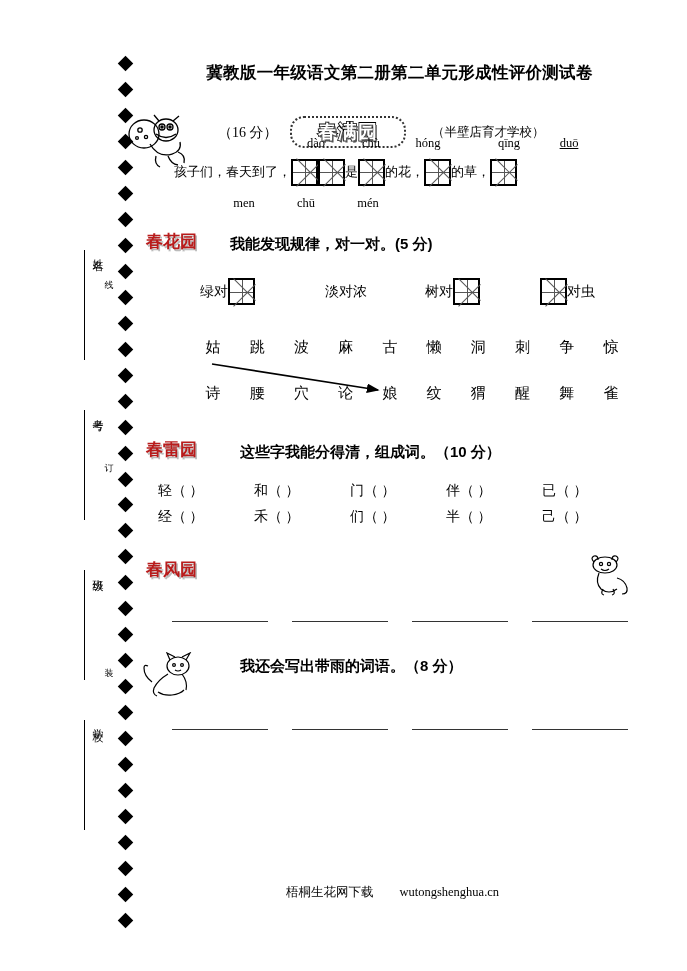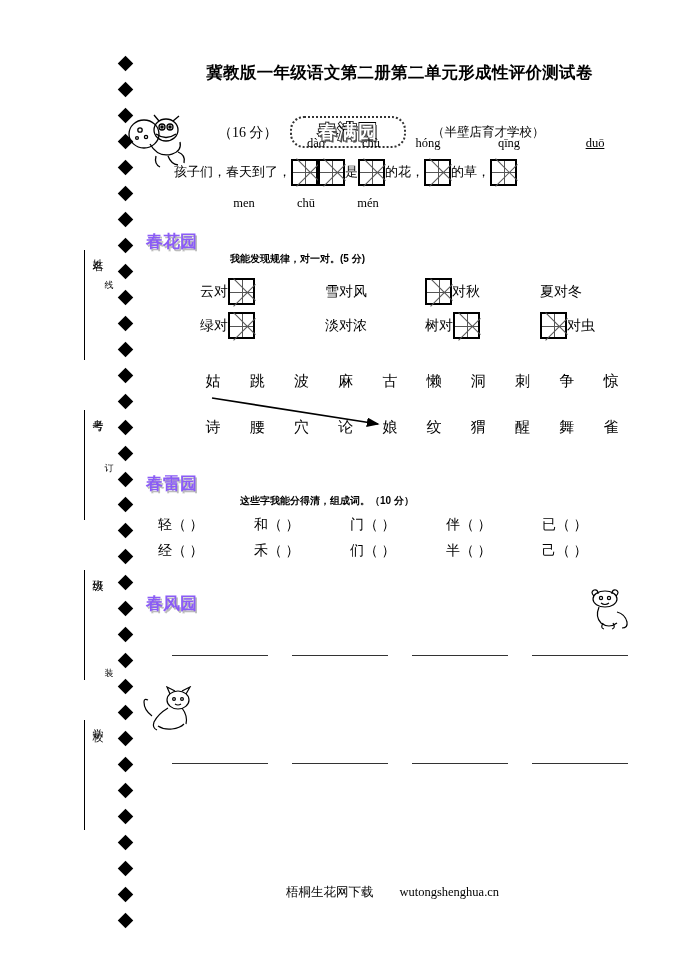--- a/index.html
+++ b/index.html
@@ -213,33 +213,32 @@
     margin-top: 4px;
   }
   .sec-badge {
     position: absolute;
     left: 6px;
     top: 0;
     font-family: Liberation Mono, monospace;
     font-weight: bold;
     font-size: 17px;
     letter-spacing: 0px;
-    color: #8b5cf6;
+    color: #b91c1c;
     text-shadow: 1.5px 1.5px 0 #bbb;
     white-space: nowrap;
   }
   .sec-prompt {
     position: absolute;
     left: 90px;
     top: 5px;
     font-family: "Liberation Sans", "DejaVu Sans", sans-serif;
     font-weight: bold;
-    font-size: 10px;
-    white-space: nowrap;
-    margin-top: 17px;
+    font-size: 15px;
+    white-space: nowrap;
   }
   .sec-prompt.indent2 { left: 100px; }
 
   
   .pairs { position: relative; margin-top: 16px; }
   .pair-row {
     position: relative;
     height: 34px;
     font-size: 14px;
   }
@@ -405,43 +404,37 @@
       </div>
       <div class="school">（半壁店育才学校）</div>
     </div>
 
     <div class="sent-block" id="introBlock">
         <div class="pinyin-row">
           <span class="pinyin" style="left: 176px;">dào</span>
           <span class="pinyin" style="left: 231px;">chù</span>
           <span class="pinyin" style="left: 288px;">hóng</span>
           <span class="pinyin" style="left: 369px;">qīng</span>
-          <span class="pinyin" style="left: 455px; text-decoration: underline;">duō</span>
+          <span class="pinyin" style="left: 429px; text-decoration: underline;">duō</span>
         </div>
         <div class="sent-row" style="padding-left: 34px;"><span class="cn">孩子们，春天到了，</span><span class="tzg"><i class="h"></i><i class="v"></i></span><span class="tzg"><i class="h"></i><i class="v"></i></span><span class="cn">是</span><span class="tzg"><i class="h"></i><i class="v"></i></span><span class="cn">的花，</span><span class="tzg"><i class="h"></i><i class="v"></i></span><span class="cn">的草，</span><span class="tzg"><i class="h"></i><i class="v"></i></span></div>
         <div class="pinyin-row" style="margin-top: 9px;">
           <span class="pinyin" style="left: 104px;">men</span>
           <span class="pinyin" style="left: 166px;">chū</span>
           <span class="pinyin" style="left: 228px;">mén</span>
         </div>
       </div>
 
     <div id="sectionsContainer">
         <div class="section" style="margin-top: 14px;">
           <div class="sec-head">
             <div class="sec-badge">春花园</div>
             <div class="sec-prompt">我能发现规律，对一对。(5 分)</div>
           </div>
           <div class="pairs">
-            <div class="pair-row">
-              <div class="pair-item" style="left: 60px;"><span class="cn">云对</span><span class="tzg"><i class="h"></i><i class="v"></i></span></div>
-              <div class="pair-item" style="left: 185px;"><span class="cn">雪对风</span></div>
-              <div class="pair-item" style="left: 285px;"><span class="tzg"><i class="h"></i><i class="v"></i></span><span class="cn">对秋</span></div>
-              <div class="pair-item" style="left: 400px;"><span class="cn">夏对冬</span></div>
-            </div>
             <div class="pair-row">
               <div class="pair-item" style="left: 60px;"><span class="cn">绿对</span><span class="tzg"><i class="h"></i><i class="v"></i></span></div>
               <div class="pair-item" style="left: 185px;"><span class="cn">淡对浓</span></div>
               <div class="pair-item" style="left: 285px;"><span class="cn">树对</span><span class="tzg"><i class="h"></i><i class="v"></i></span></div>
               <div class="pair-item" style="left: 400px;"><span class="tzg"><i class="h"></i><i class="v"></i></span><span class="cn">对虫</span></div>
             </div>
           </div>
         </div>
         <div class="section" style="margin-top: 28px;">
           <div class="charmatch">
@@ -520,20 +513,21 @@
           </div>
           <div class="blank-lines">
             <div class="blank" style="left: 32px; width: 96px;"></div>
             <div class="blank" style="left: 152px; width: 96px;"></div>
             <div class="blank" style="left: 272px; width: 96px;"></div>
             <div class="blank" style="left: 392px; width: 96px;"></div>
           </div>
         </div>
         <div class="section" style="margin-top: 18px;">
           <div class="sec-head" style="height: 44px;">
+            <div class="sec-prompt indent2">我还会写出带雨的词语。（8 分）</div>
             <svg class="mascot-cat" viewBox="0 0 58 46">
               <g fill="none" stroke="#000" stroke-width="1.2">
                 <ellipse cx="36" cy="14" rx="11" ry="9"></ellipse>
                 <path d="M28 8 L25 1 L33 5 M44 8 L48 1 L40 5"></path>
                 <circle cx="32" cy="13" r="1.4"></circle>
                 <circle cx="40" cy="13" r="1.4"></circle>
                 <path d="M33 18 q3 2 6 0"></path>
                 <path d="M26 22 q-10 6 -14 14 q-2 6 3 8"></path>
                 <path d="M40 22 q6 8 4 16"></path>
                 <path d="M16 40 q6 4 14 3 q8 -1 12 -5"></path>

